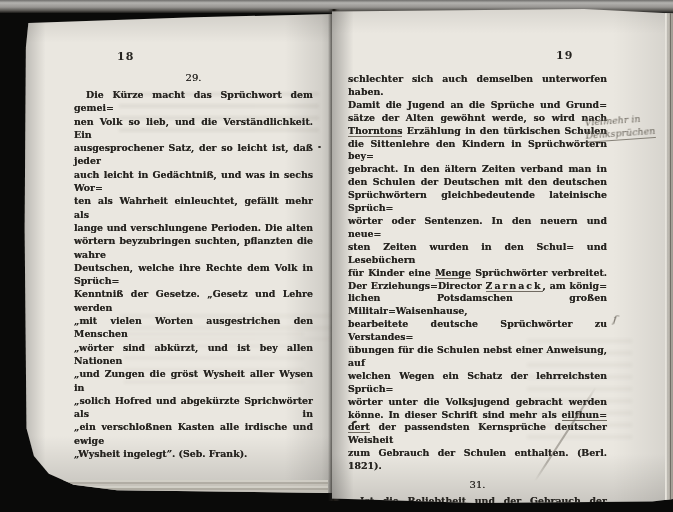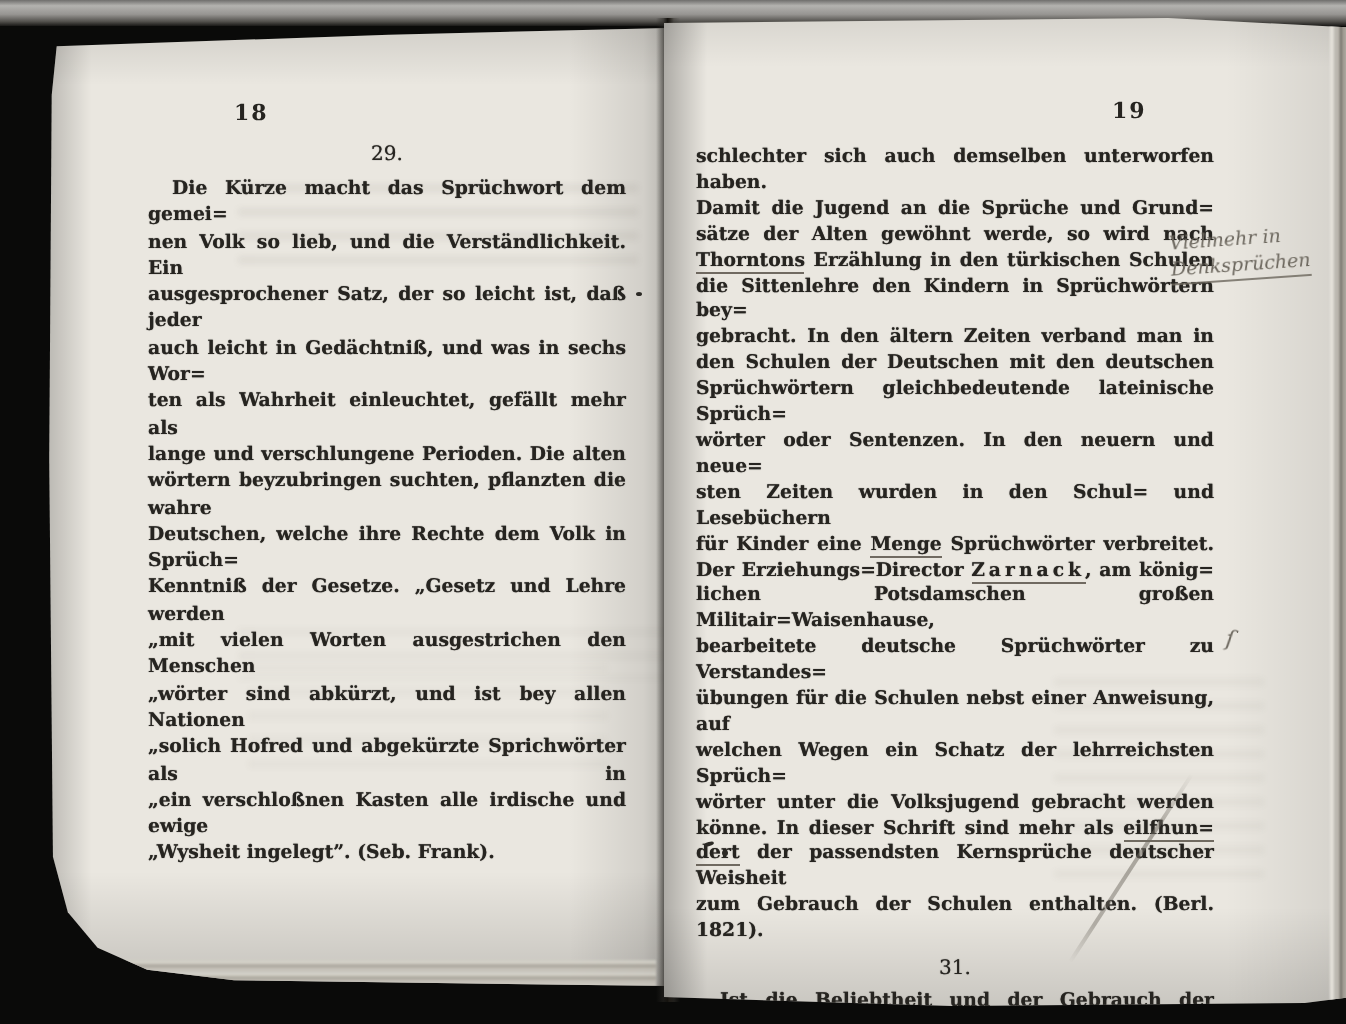--- a/index.html
+++ b/index.html
@@ -127,20 +127,21 @@
         <div class="tline">nen Volk so lieb, und die Verständlichkeit. Ein</div>
         <div class="tline">ausgesprochener Satz, der so leicht ist, daß jeder</div>
         <div class="tline">auch leicht in Gedächtniß, und was in sechs Wor=</div>
         <div class="tline">ten als Wahrheit einleuchtet, gefällt mehr als</div>
         <div class="tline">lange und verschlungene Perioden. Die alten</div>
         <div class="tline">wörtern beyzubringen suchten, pflanzten die wahre</div>
         <div class="tline">Deutschen, welche ihre Rechte dem Volk in Sprüch=</div>
         <div class="tline">Kenntniß der Gesetze. „Gesetz und Lehre werden</div>
         <div class="tline">„mit vielen Worten ausgestrichen den Menschen</div>
         <div class="tline">„wörter sind abkürzt, und ist bey allen Nationen</div>
+        <div class="tline">„und Zungen die gröst Wysheit aller Wysen in</div>
         <div class="tline">„solich Hofred und abgekürzte Sprichwörter als in</div>
         <div class="tline">„ein verschloßnen Kasten alle irdische und ewige</div>
         <div class="tline end">„Wysheit ingelegt”. (Seb. Frank).</div>
       </div>
     <div class="bottom-stack"></div>
   </div>
 
   <div class="gutter"></div>
 
   <div class="page page-right">

